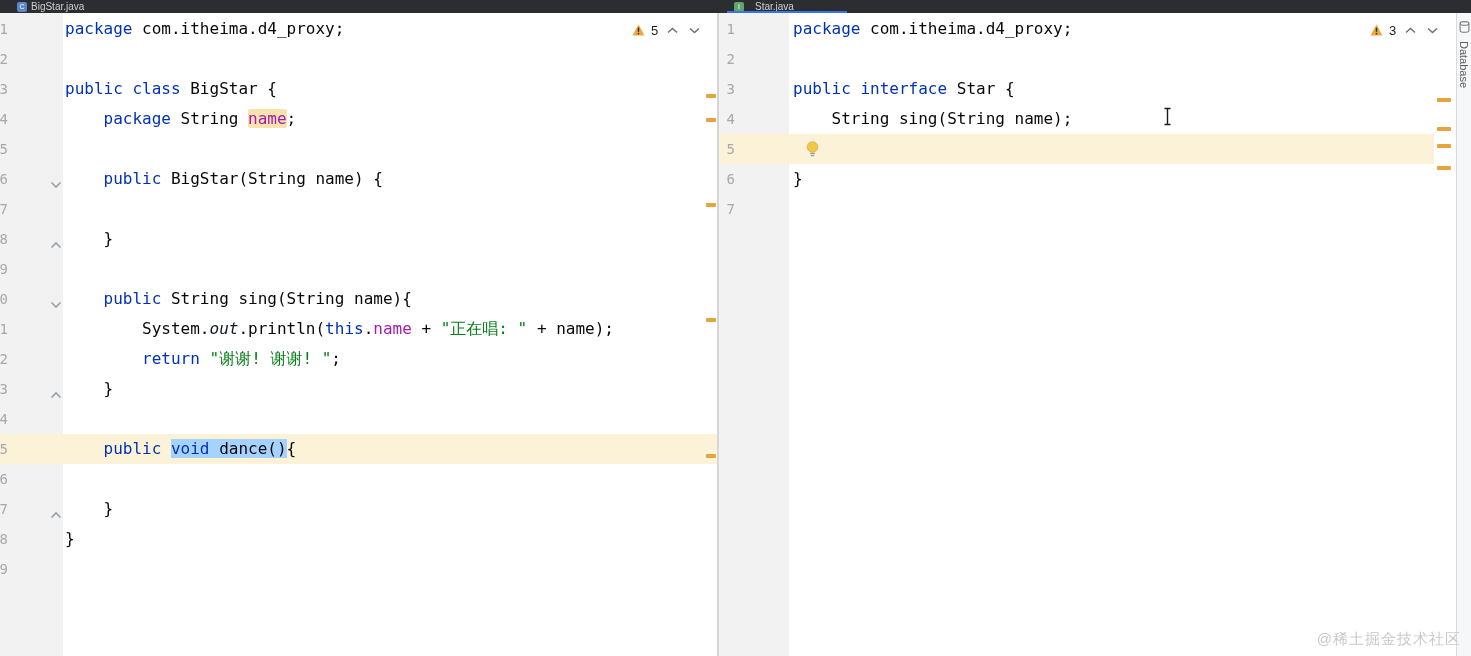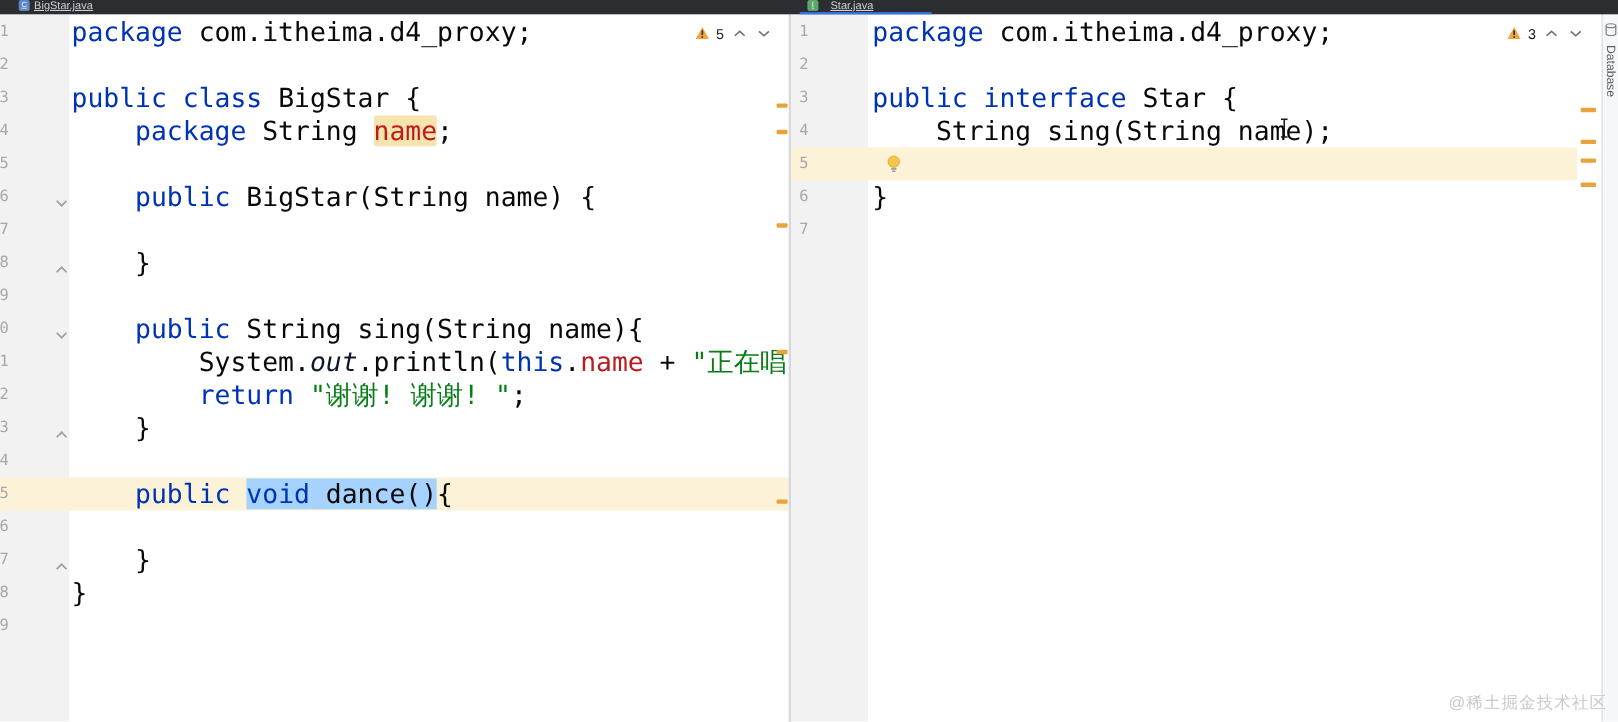--- a/index.html
+++ b/index.html
@@ -3,23 +3,23 @@
 <meta charset="utf-8">
 <style>
   html,body{margin:0;padding:0;}
   body{
     width:1471px;height:656px;position:relative;overflow:hidden;
     background:#ffffff;
     font-family:"DejaVu Sans Mono", monospace;
   }
   
   .topbar{position:absolute;left:0;top:0;width:1471px;height:13px;background:#2B2D30;z-index:30;}
-  .tab{position:absolute;top:0;height:13px;display:flex;align-items:flex-start;gap:4px;
+  .tab{position:absolute;top:0;height:13px;display:flex;align-items:center;gap:4px;
        color:#CED0D6;font-family:"Liberation Sans",sans-serif;font-size:10px;line-height:12px;
-       padding:0 7px;text-decoration:underline;}
+       padding:0 7px;}
   .tab.active::after{content:"";position:absolute;left:0;right:0;bottom:0;height:2.5px;background:#3574F0;}
   #tab-left{left:10px;}
   #tab-right{left:727px;width:106px;gap:11px;}
   .tab-icon{width:10px;height:10px;border-radius:2px;display:inline-block;color:#fff;
             font-size:7px;line-height:10px;text-align:center;font-family:"Liberation Sans",sans-serif;}
   .icon-class{background:#5B86C8;}
   .icon-interface{background:#5FA66B;}
 
   
   .pane{position:absolute;top:13px;bottom:0;background:#fff;overflow:hidden;}
@@ -27,27 +27,27 @@
   #right-pane{left:719px;width:715px;}
   .gutter-bg{position:absolute;top:0;bottom:0;left:0;background:#F2F2F2;}
   #left-pane .gutter-bg{width:63px;}
   #right-pane .gutter-bg{width:70px;}
   .rows{position:absolute;top:1px;left:0;right:0;}
   .row{position:relative;height:30px;}
   .row.hl{background:#FBF2D7;}
   .ln{position:absolute;top:0;height:30px;line-height:30px;font-size:14px;color:#A8A8A8;text-align:right;}
   #left-pane .ln{left:-22px;width:30px;}
   #right-pane .ln{left:0;width:16px;}
-  .code{position:absolute;top:0;height:30px;line-height:30px;font-size:24px;white-space:pre;color:#080808;}
+  .code{position:absolute;top:0;height:30px;line-height:30px;font-size:16px;white-space:pre;color:#080808;}
   #left-pane .code{left:65px;}
   #right-pane .code{left:74px;}
   .tk-k{color:#0033B3;}
   .tk-p{color:#080808;}
   .tk-s{color:#067D17;}
-  .tk-f{color:#b91c1c;}
+  .tk-f{color:#a21caf;}
   .tk-o{color:#0f172a;font-style:italic;}
   .bg-sel{background:#A6D2FF;}
   .bg-warn{background:#F6E3AE;border-radius:2px;}
   .fold{position:absolute;left:50px;top:10px;width:12px;height:10px;}
   .bulb{position:absolute;left:86px;top:6px;width:15px;height:18px;}
   .caret{display:inline-block;width:2px;height:21px;background:#141414;vertical-align:middle;margin-bottom:3px;}
 
   
   .stripe{position:absolute;top:0;bottom:0;}
   #left-stripe{left:705px;width:12px;}

